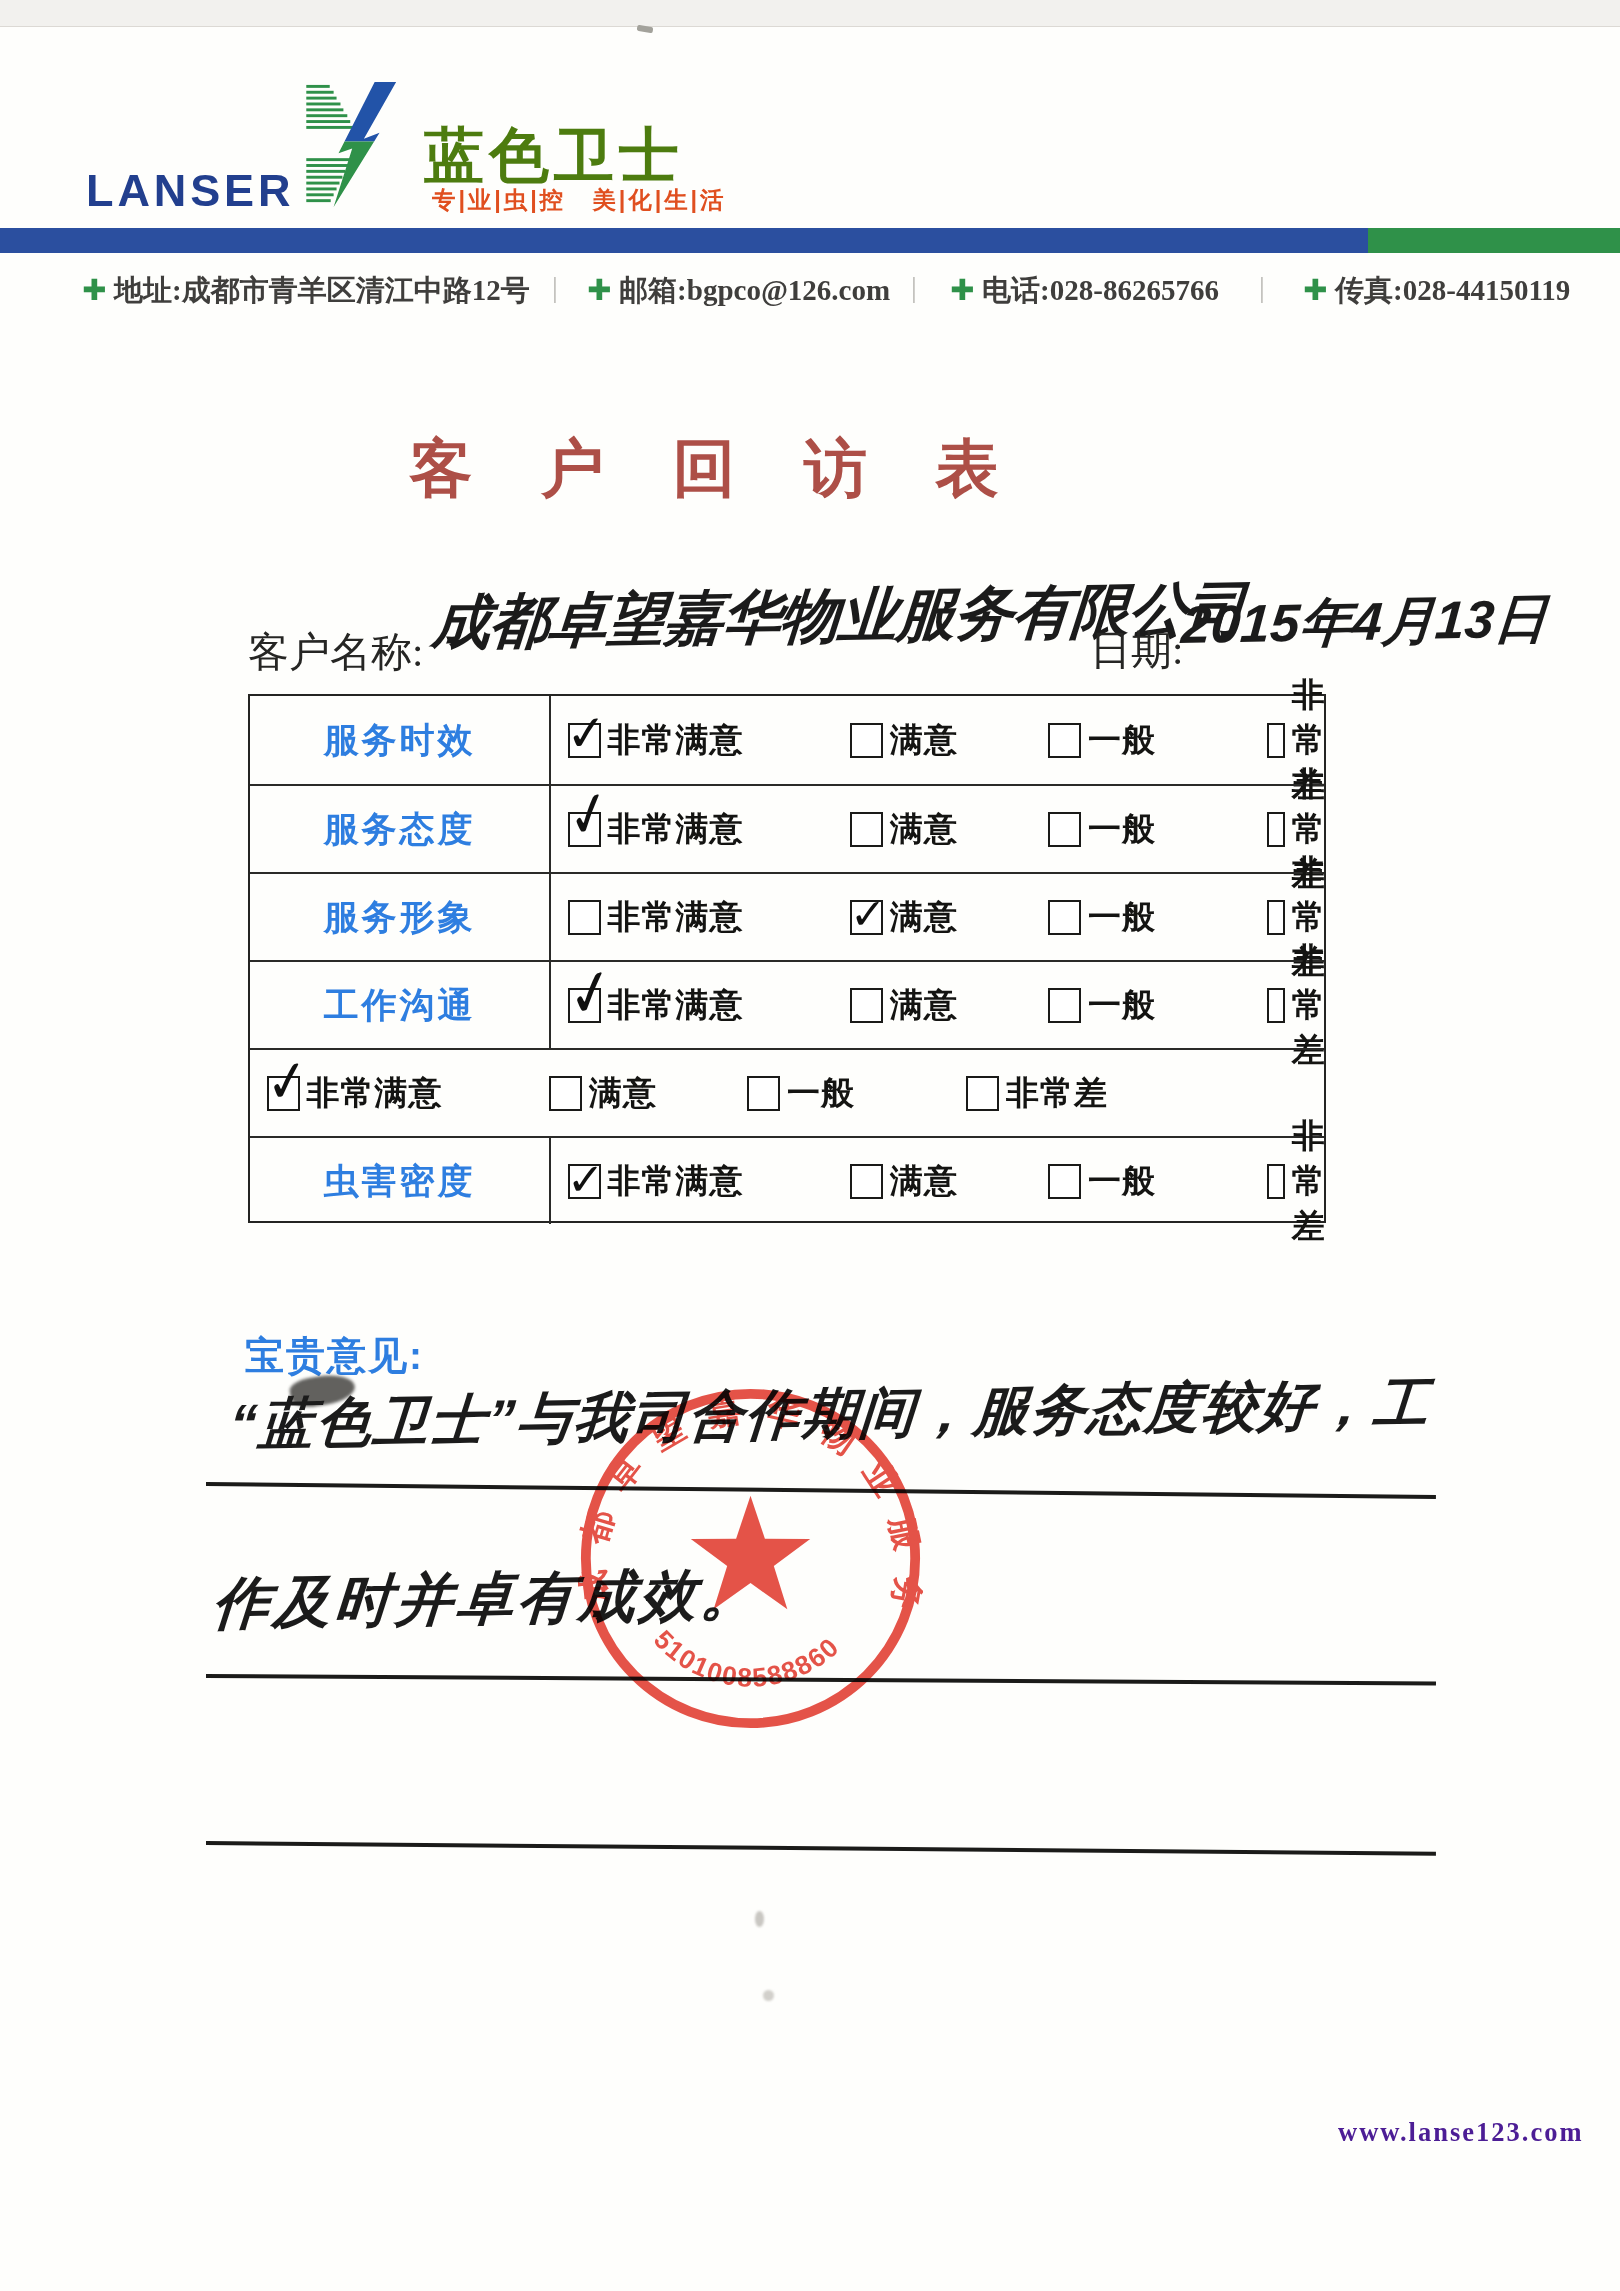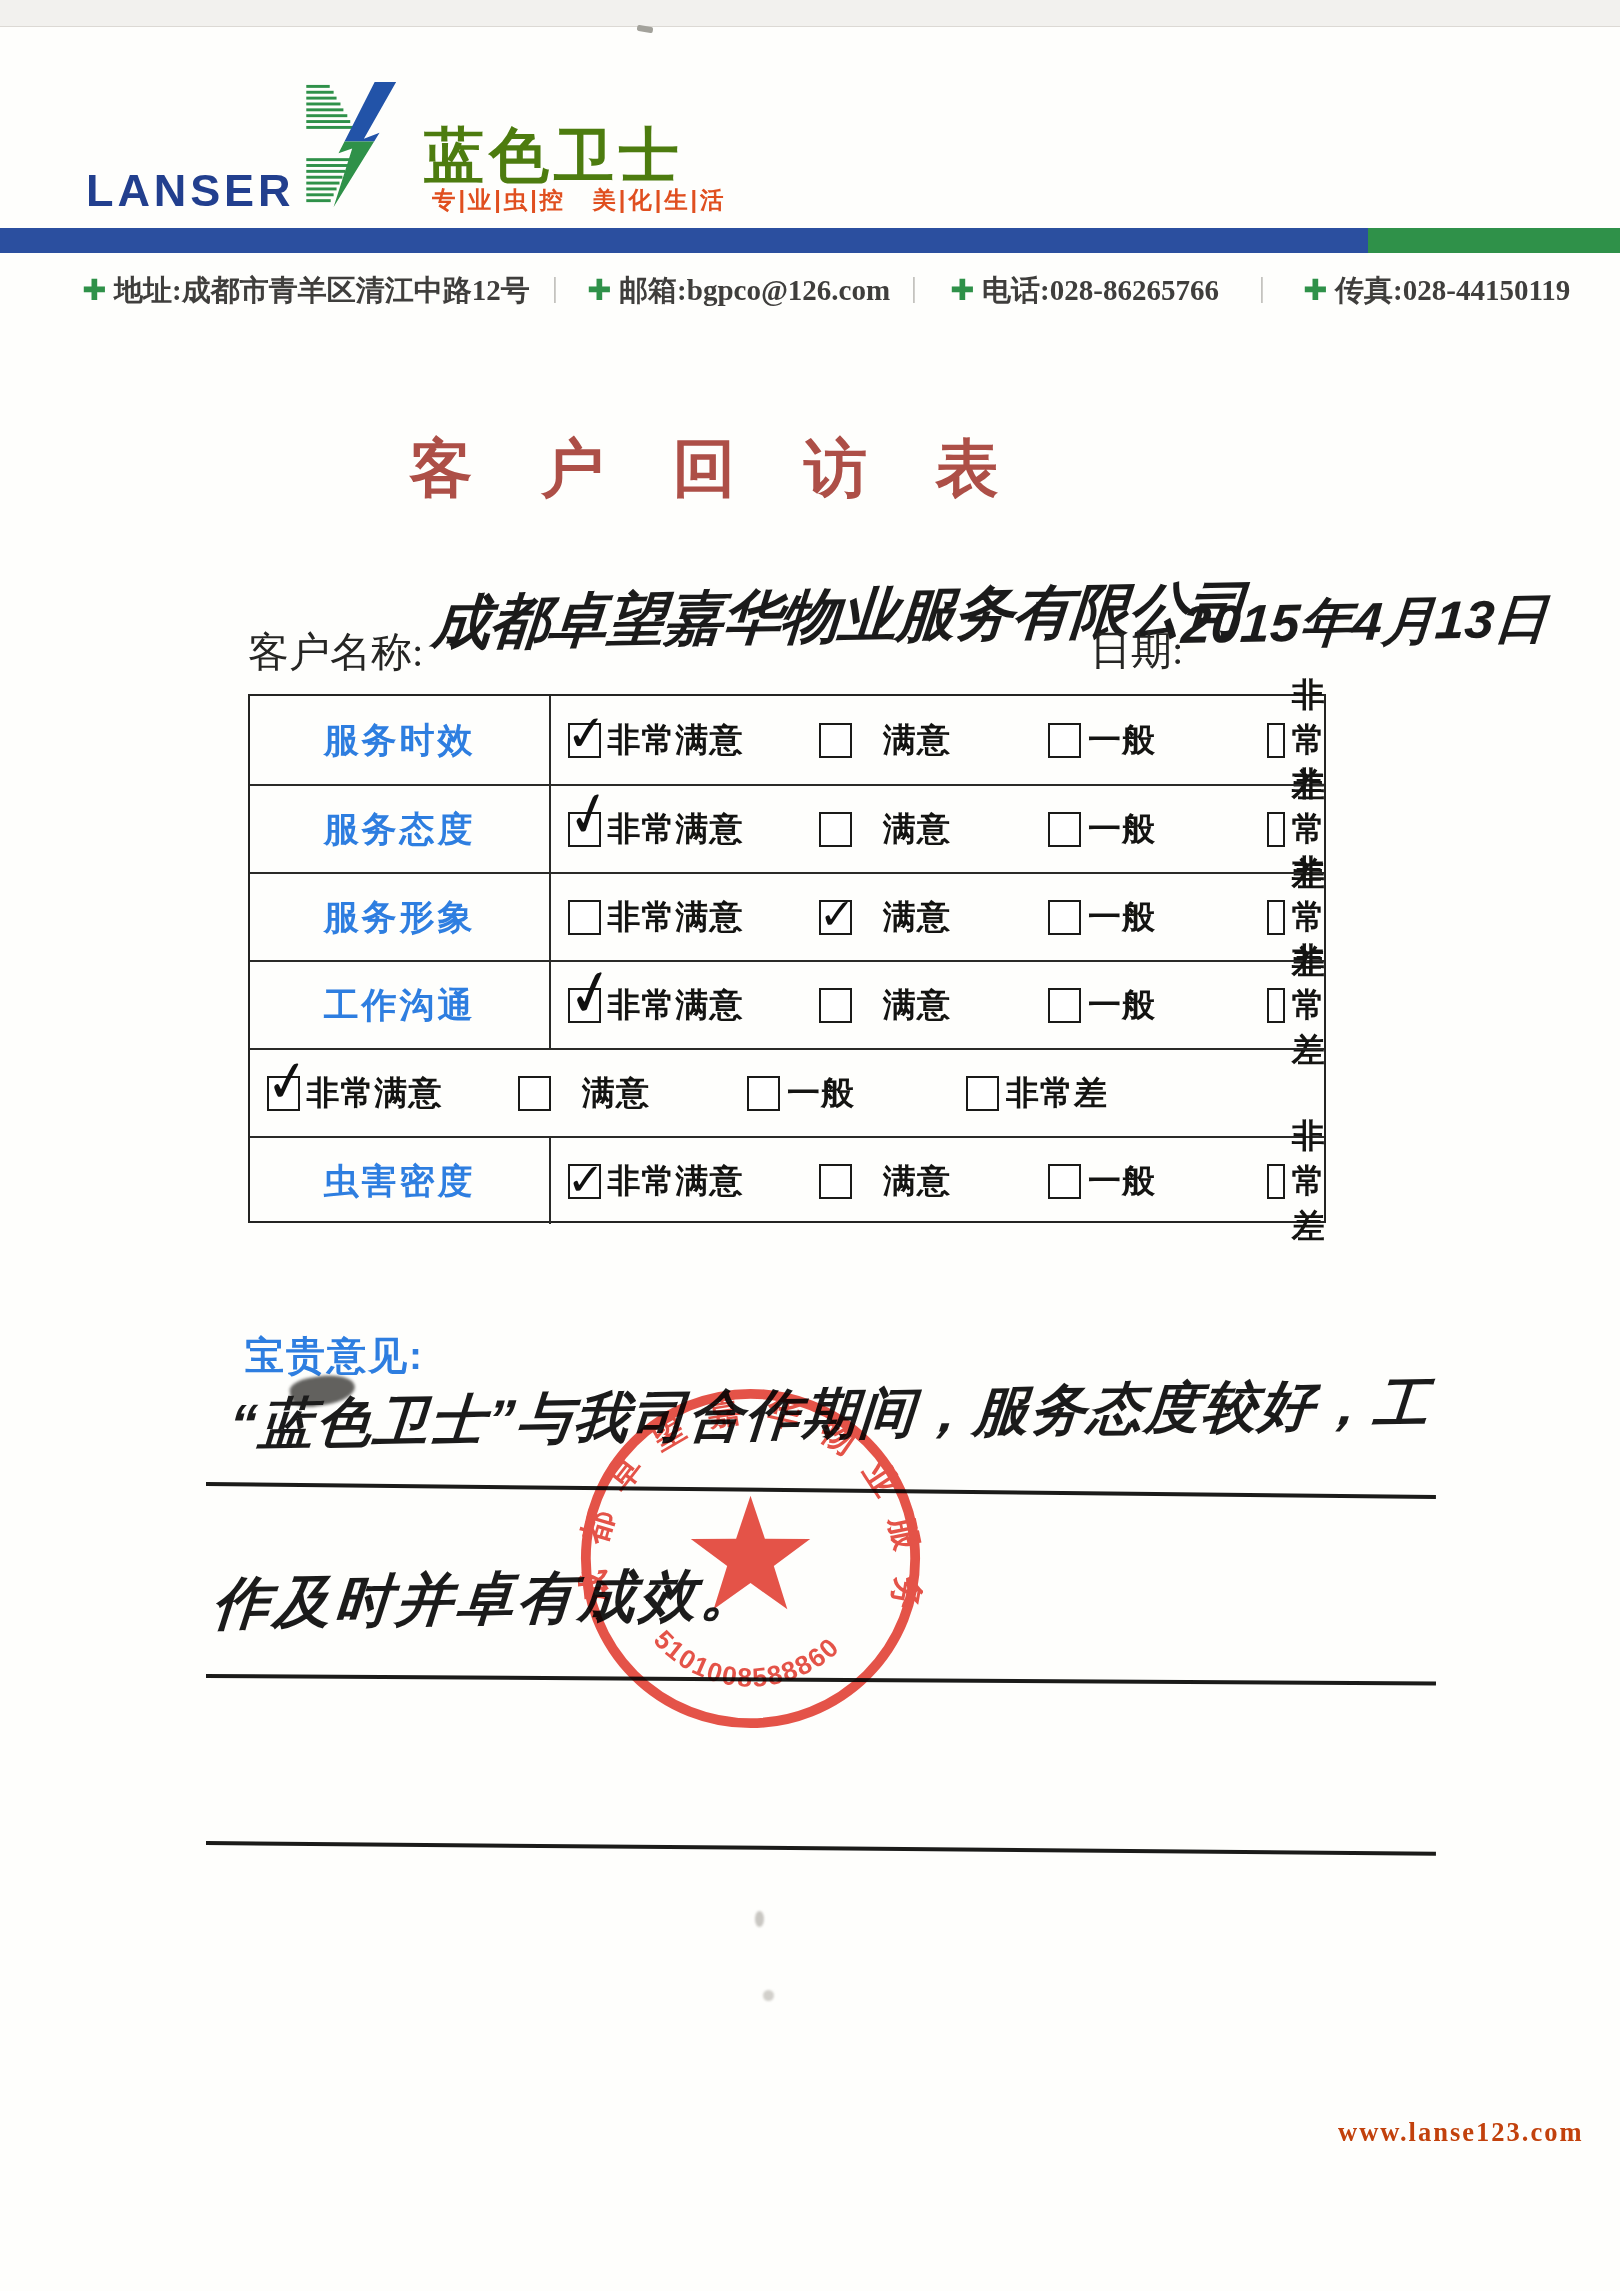--- a/index.html
+++ b/index.html
@@ -48,21 +48,21 @@
 
   
   .rate-table{position:absolute;left:248px;top:694px;width:1078px;height:529px;
               border:2.9px solid #242422;box-sizing:border-box;background:transparent;}
   .trow{position:relative;height:88px;box-sizing:border-box;border-top:2.9px solid #2a2a28;display:flex;}
   .trow:first-child{border-top:none;}
   .tlabel{width:301px;box-sizing:border-box;border-right:2px solid #2a2a28;display:flex;align-items:center;justify-content:center;
           color:#2e7ee0;font-size:35px;font-weight:700;letter-spacing:2.9px;}
   .topts{position:relative;flex:1;}
   .opt{position:absolute;top:0;height:100%;display:flex;align-items:center;}
-  .o0{left:16.7px;} .o1{left:268px;gap:24px;} .o2{left:497px;} .o3{left:716px;}
+  .o0{left:16.7px;} .o1{left:299px;} .o2{left:497px;} .o3{left:716px;}
   .cbox{position:relative;display:inline-block;width:29px;height:31px;border:2.9px solid #1a1a18;background:#fff;}
   .olabel{margin-left:6.9px;font-family:"Liberation Serif", serif;font-size:33px;font-weight:600;color:#141412;letter-spacing:1px;}
   .check{position:absolute;font-family:"DejaVu Sans",sans-serif;font-weight:700;color:#101010;pointer-events:none;}
   .v1{font-size:49px;left:-3.9px;top:-19.6px;transform:rotate(-4deg);}
   .v2{font-size:51px;left:-2px;top:-29px;transform:rotate(-10deg) scaleY(1.25);}
   .v3{font-size:43px;left:-2px;top:-12.7px;}
   .v4{font-size:55px;left:-2px;top:-29px;transform:rotate(-9deg) scaleY(1.2);}
   .v5{font-size:51px;left:-2.9px;top:-25.5px;transform:rotate(-6deg) scaleY(1.15);}
   .v6{font-size:45px;left:-2.9px;top:-12.7px;font-weight:900;}
 
@@ -73,21 +73,21 @@
   .r2{top:1674px;transform:rotate(0.35deg);}
   .r3{top:1841px;transform:rotate(0.5deg);}
   .cm1{position:absolute;left:227px;top:1388px;font-size:55px;letter-spacing:2px;}
   .cm2{position:absolute;left:210px;top:1566px;font-size:57px;letter-spacing:3.9px;}
 
   
   .stamp{position:absolute;left:578px;top:1386px;mix-blend-mode:multiply;opacity:.88;}
 
   
   .footer-url{position:absolute;left:1338px;top:2117px;font-family:"Liberation Serif",serif;
-              font-size:26.5px;letter-spacing:2px;color:#c2410c;font-weight:700;}
+              font-size:26.5px;letter-spacing:2px;color:#4c1d95;font-weight:700;}
 </style>
 </head>
 <body>
 
 <div id="page">
 
   <div class="scan-top"></div>
   <div class="scan-tick"></div>
   <div class="speck1"></div>
   <div class="speck2"></div>

